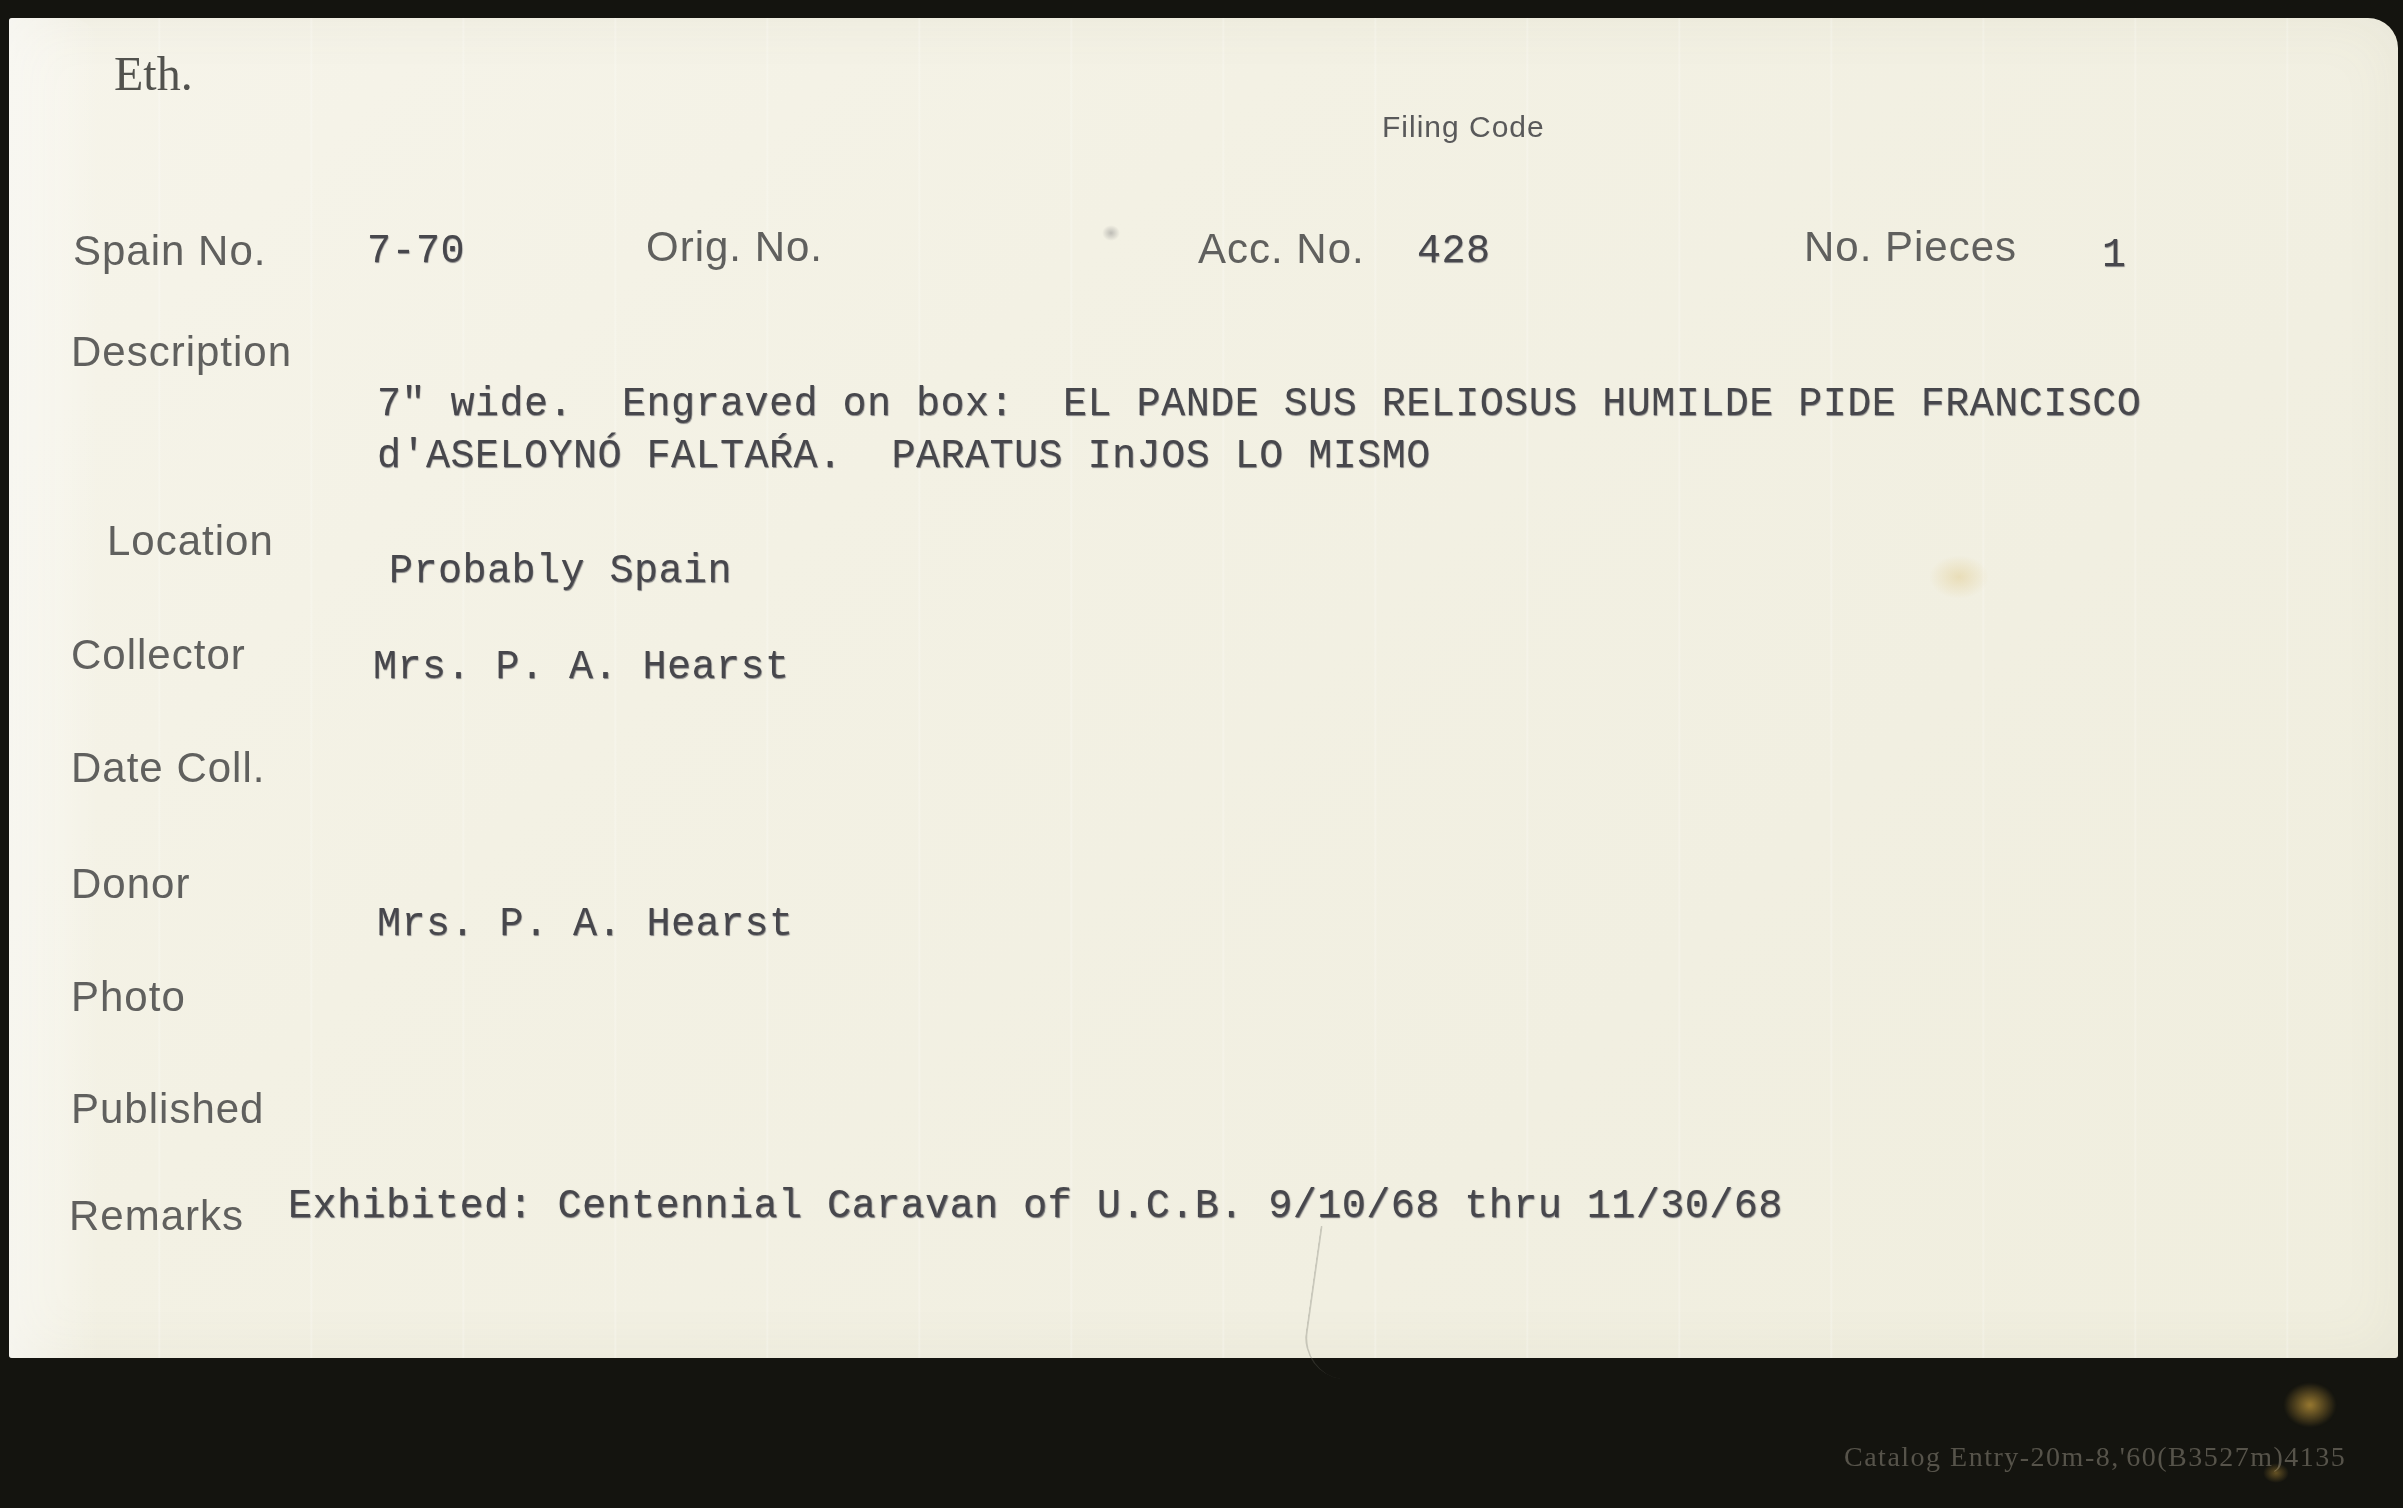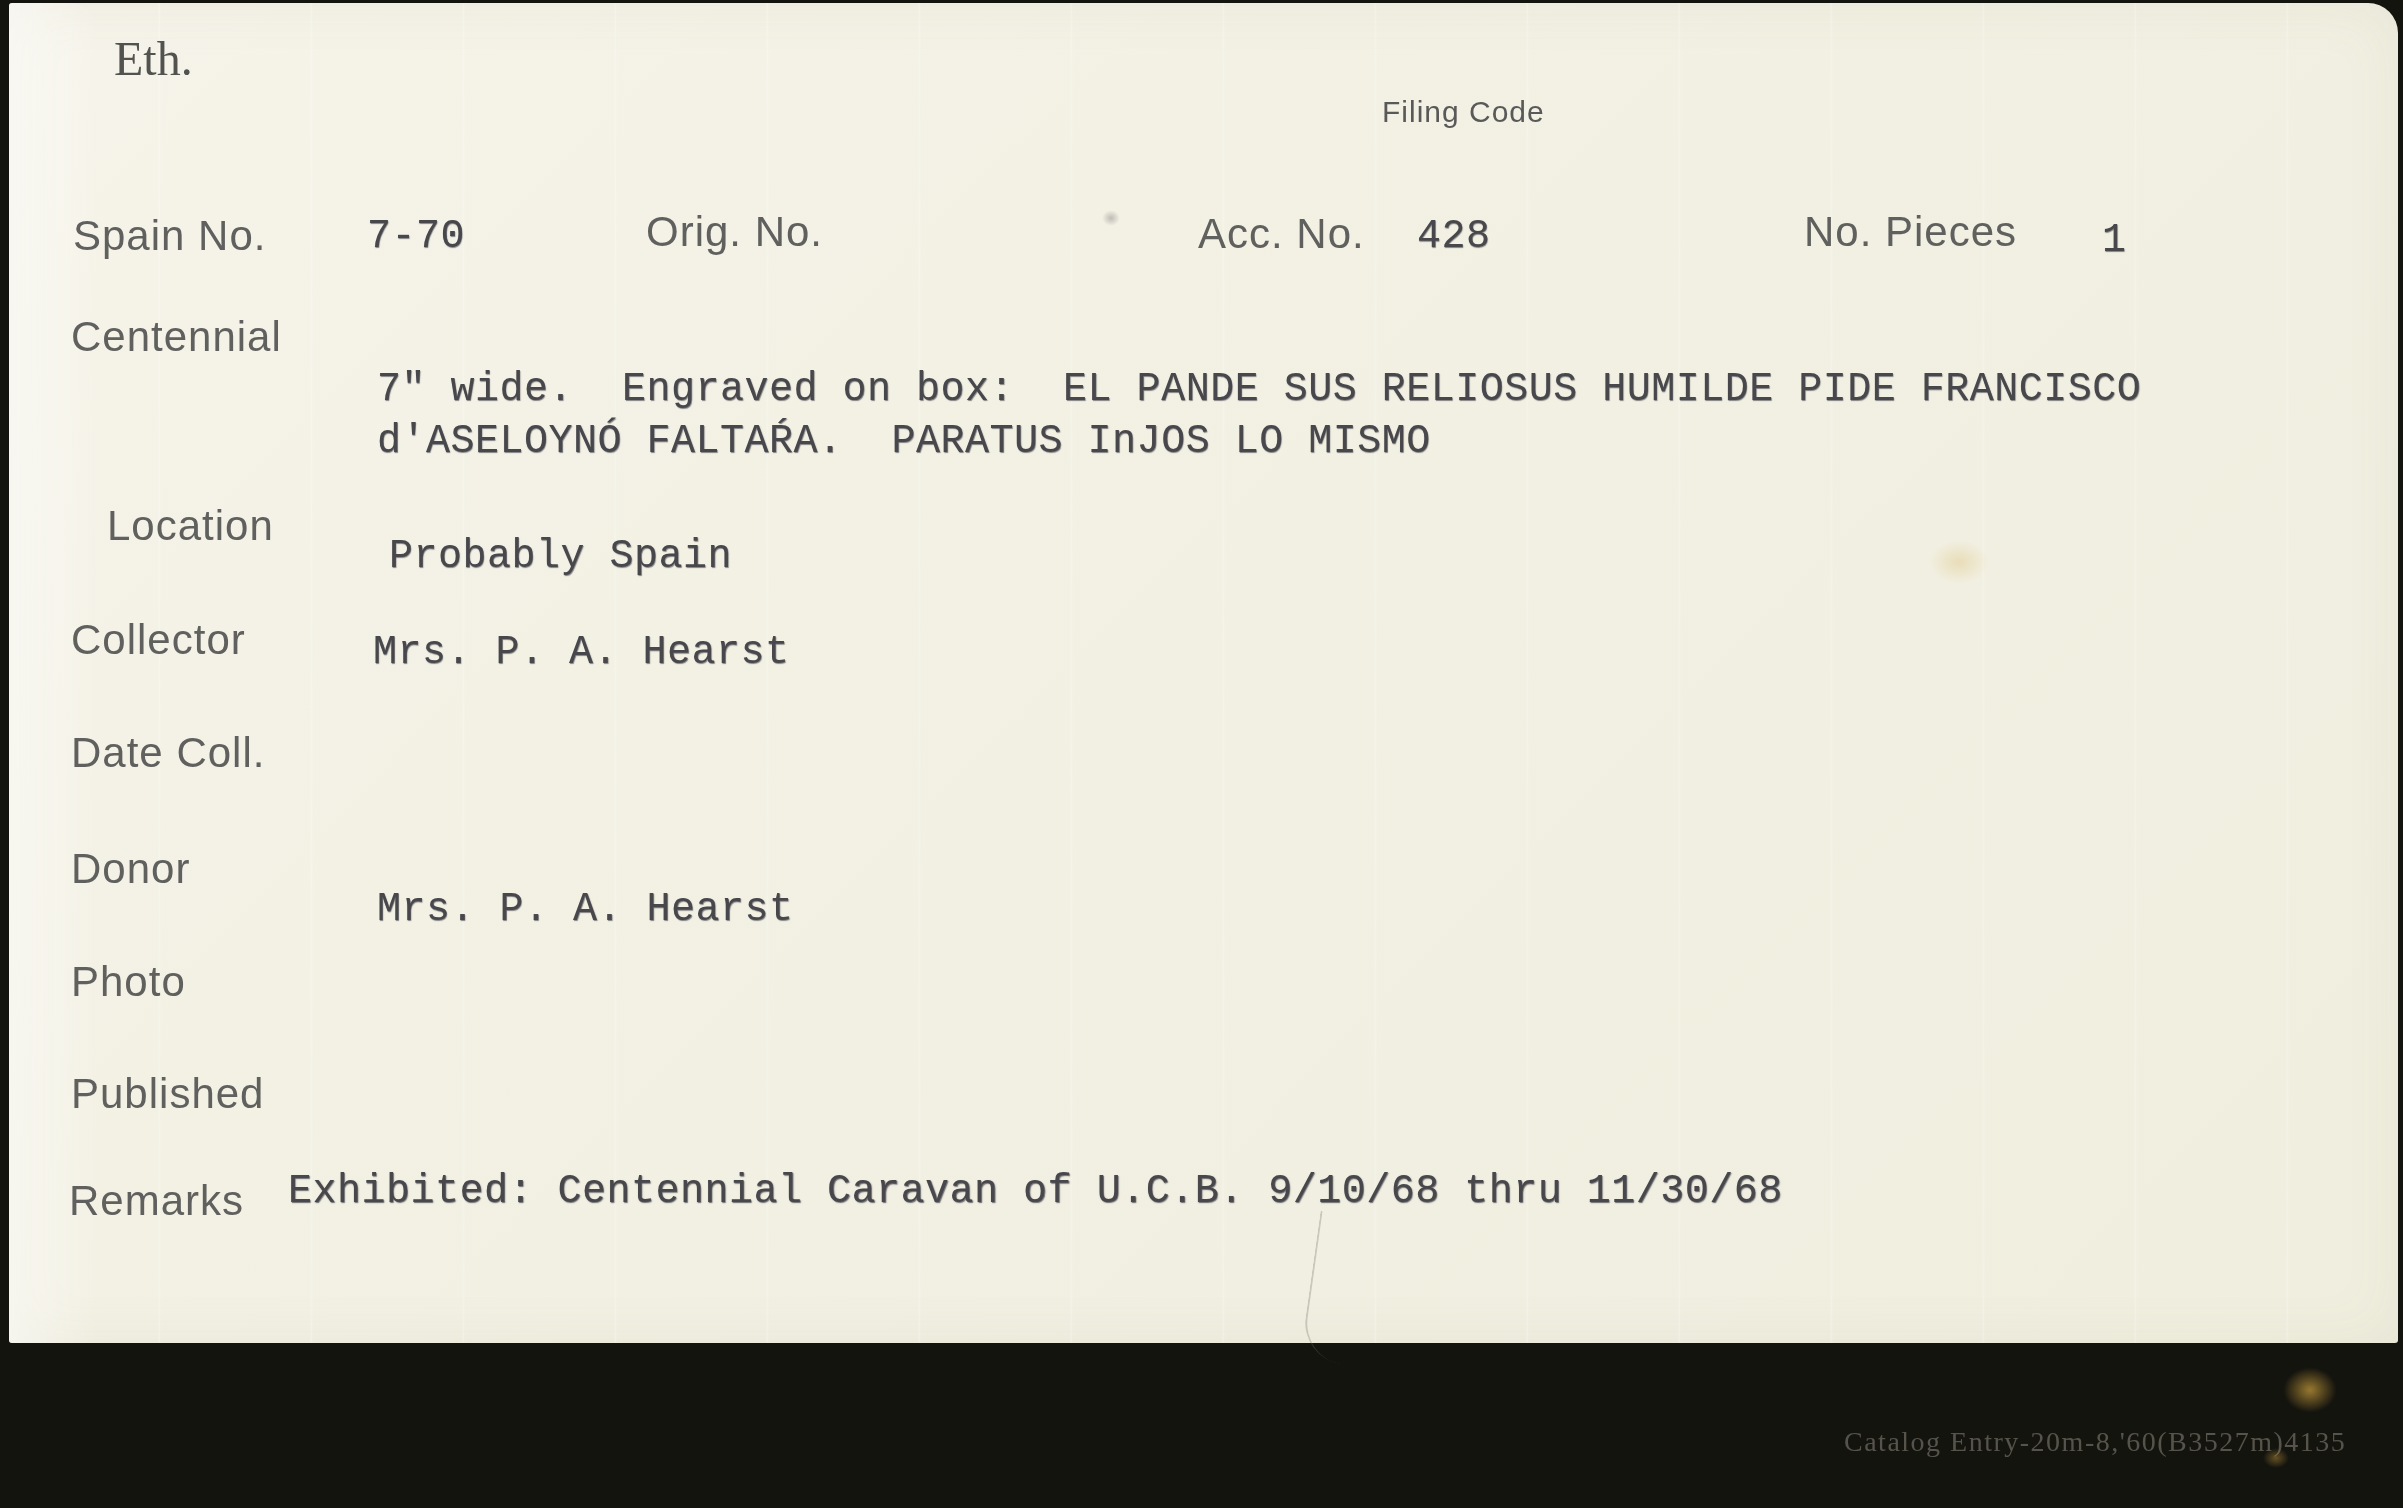--- a/index.html
+++ b/index.html
@@ -3,21 +3,21 @@
 <meta charset="utf-8">
 <style>
   html,body{
     margin:0;padding:0;
     width:2404px;height:1508px;
     background:#14140f;
     overflow:hidden;
     font-family:"Liberation Sans", sans-serif;
   }
   .scan{
-    position:absolute;left:0;top:0;width:2404px;height:1360px;
+    position:absolute;left:0;top:15px;width:2404px;height:1360px;
   }
   .card{
     position:absolute;left:9px;top:3px;right:6px;bottom:17px;
     background:linear-gradient(135deg,#f6f4ea 0%,#f3f1e4 35%,#f1efe1 70%,#f0eede 100%);
     border-radius:3px 30px 3px 3px;
     box-shadow:inset 0 0 60px rgba(120,110,80,0.07);
   }
   .streaks{
     position:absolute;inset:0;
     background:repeating-linear-gradient(90deg,
@@ -107,21 +107,21 @@
 
     <div class="label" style="left:637px;top:205px;">Orig. No.</div>
     <div class="typed" style="left:896px;top:209px;"></div>
 
     <div class="label" style="left:1189px;top:207px;">Acc. No.</div>
     <div class="typed" style="left:1408px;top:211px;">428</div>
 
     <div class="label" style="left:1795px;top:205px;">No. Pieces</div>
     <div class="typed" style="left:2093px;top:215px;">1</div>
 
-    <div class="label" style="left:62px;top:310px;">Centennial</div>
+    <div class="label" style="left:62px;top:310px;">Description</div>
     <div class="typed" style="left:368px;top:364px;">7" wide.  Engraved on box:  EL PANDE SUS RELIOSUS HUMILDE PIDE FRANCISCO</div>
     <div class="typed" style="left:368px;top:416px;">d'ASELOYNÓ FALTAŔA.  PARATUS InJOS LO MISMO</div>
 
     <div class="label" style="left:62px;top:499px;margin-left:36px;">Location</div>
     <div class="typed" style="left:368px;top:531px;margin-left:12px;">Probably Spain</div>
 
     <div class="label" style="left:62px;top:613px;">Collector</div>
     <div class="typed" style="left:364px;top:627px;">Mrs. P. A. Hearst</div>
 
     <div class="label" style="left:62px;top:726px;">Date Coll.</div>

